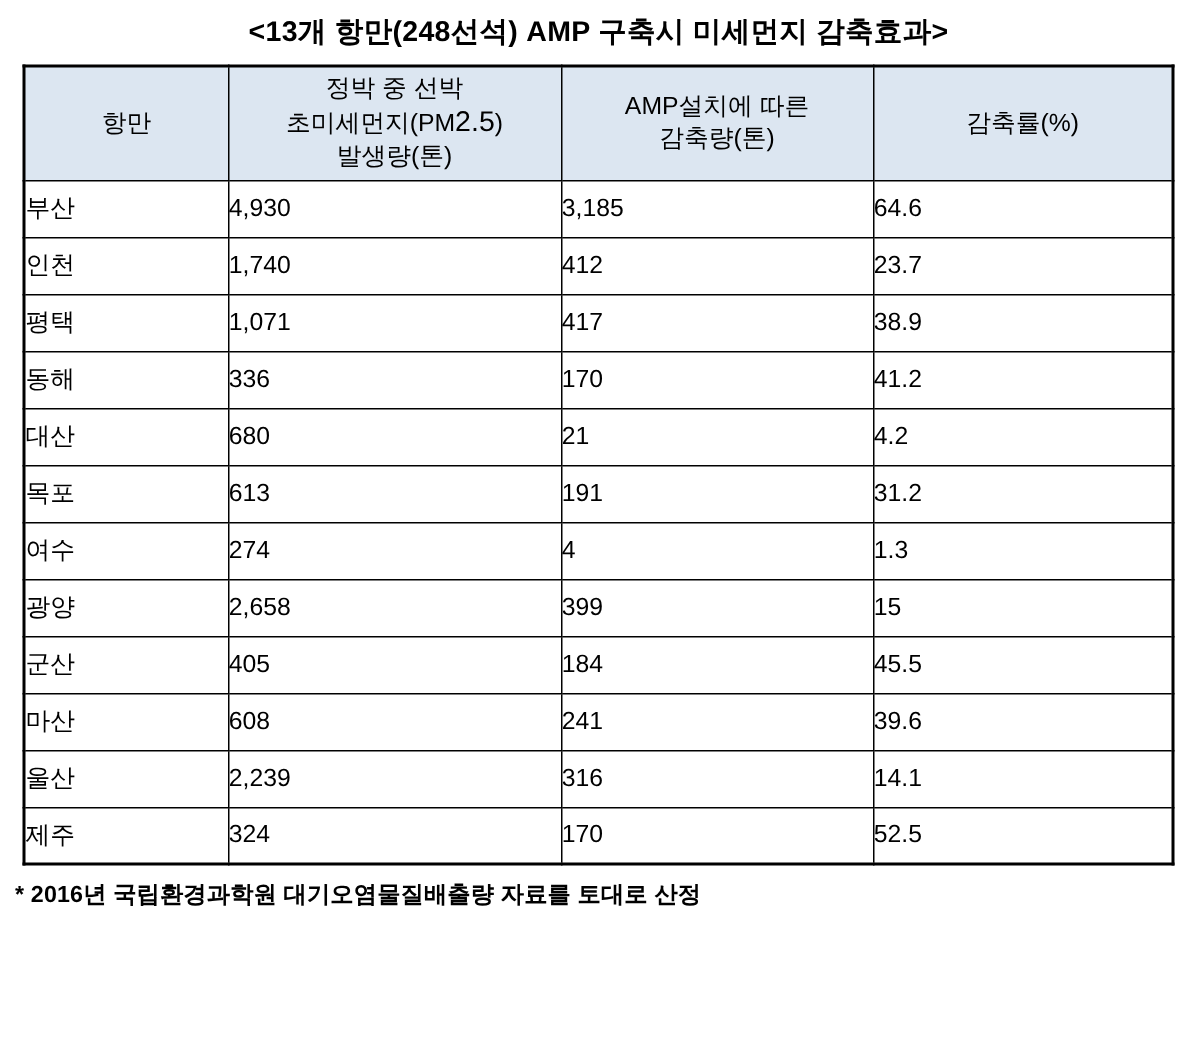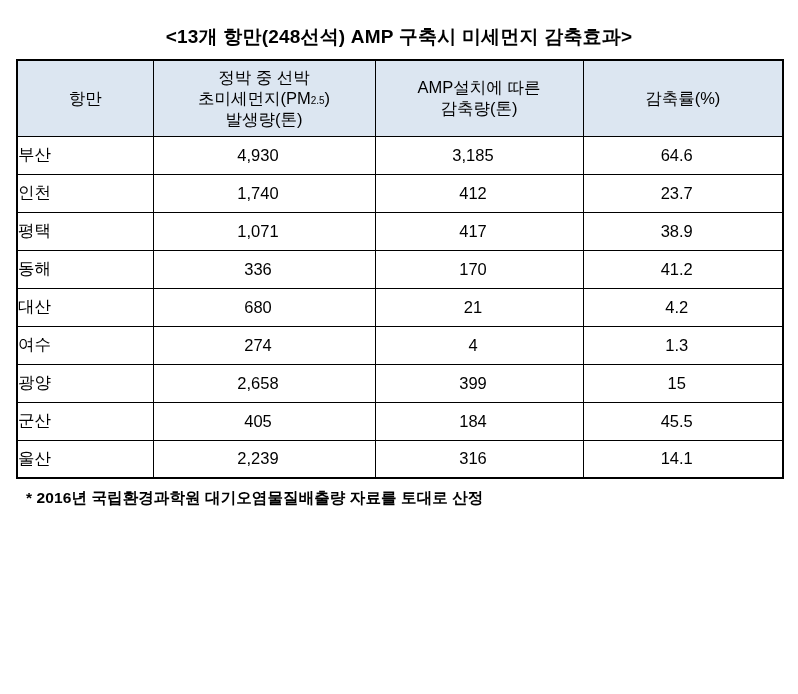--- a/index.html
+++ b/index.html
@@ -12,21 +12,21 @@
     height: 694px;
     font-family: "Liberation Sans", sans-serif;
     color: #000000;
     position: relative;
     overflow: hidden;
   }
   .page {
     width: 798px;
     height: 581px;
     box-sizing: border-box;
-    padding: 16px;
+    padding: 0;
     position: relative;
   }
   .title {
     text-align: center;
     font-size: 19px;
     font-weight: 700;
     letter-spacing: 0.2px;
     padding-top: 8px;
     padding-bottom: 9px;
     color: #000;
@@ -54,29 +54,29 @@
   table.data thead th {
     background: #dce6f1;
     text-align: center;
     font-weight: 400;
     height: 76px;
     line-height: 1.28;
     vertical-align: middle;
     padding: 2px 4px;
   }
   table.data thead th .sub {
-    font-size: 10px;
+    font-size: 19px;
     vertical-align: baseline;
   }
   table.data tbody td.port {
     text-align: left;
     vertical-align: middle;
   }
   table.data tbody td.num {
-    text-align: center;
+    text-align: left;
     vertical-align: middle;
     padding-right: 12px;
   }
   .footnote {
     margin: 9px 0 0 10px;
     font-size: 15.5px;
     color: #000;
     letter-spacing: 0.1px;
     white-space: nowrap;
     font-weight: bold;
@@ -137,41 +137,59 @@
         <td class="num">170</td>
         <td class="num">41.2</td>
       </tr>
       <tr>
         <td class="port">대산</td>
         <td class="num">680</td>
         <td class="num">21</td>
         <td class="num">4.2</td>
       </tr>
       <tr>
+        <td class="port">목포</td>
+        <td class="num">613</td>
+        <td class="num">191</td>
+        <td class="num">31.2</td>
+      </tr>
+      <tr>
         <td class="port">여수</td>
         <td class="num">274</td>
         <td class="num">4</td>
         <td class="num">1.3</td>
       </tr>
       <tr>
         <td class="port">광양</td>
         <td class="num">2,658</td>
         <td class="num">399</td>
         <td class="num">15</td>
       </tr>
       <tr>
         <td class="port">군산</td>
         <td class="num">405</td>
         <td class="num">184</td>
         <td class="num">45.5</td>
       </tr>
       <tr>
+        <td class="port">마산</td>
+        <td class="num">608</td>
+        <td class="num">241</td>
+        <td class="num">39.6</td>
+      </tr>
+      <tr>
         <td class="port">울산</td>
         <td class="num">2,239</td>
         <td class="num">316</td>
         <td class="num">14.1</td>
+      </tr>
+      <tr>
+        <td class="port">제주</td>
+        <td class="num">324</td>
+        <td class="num">170</td>
+        <td class="num">52.5</td>
       </tr>
     </tbody>
   </table>
 
   <div class="footnote">* 2016년 국립환경과학원 대기오염물질배출량 자료를 토대로 산정</div>
 
 </div>
 
 </body></html>

